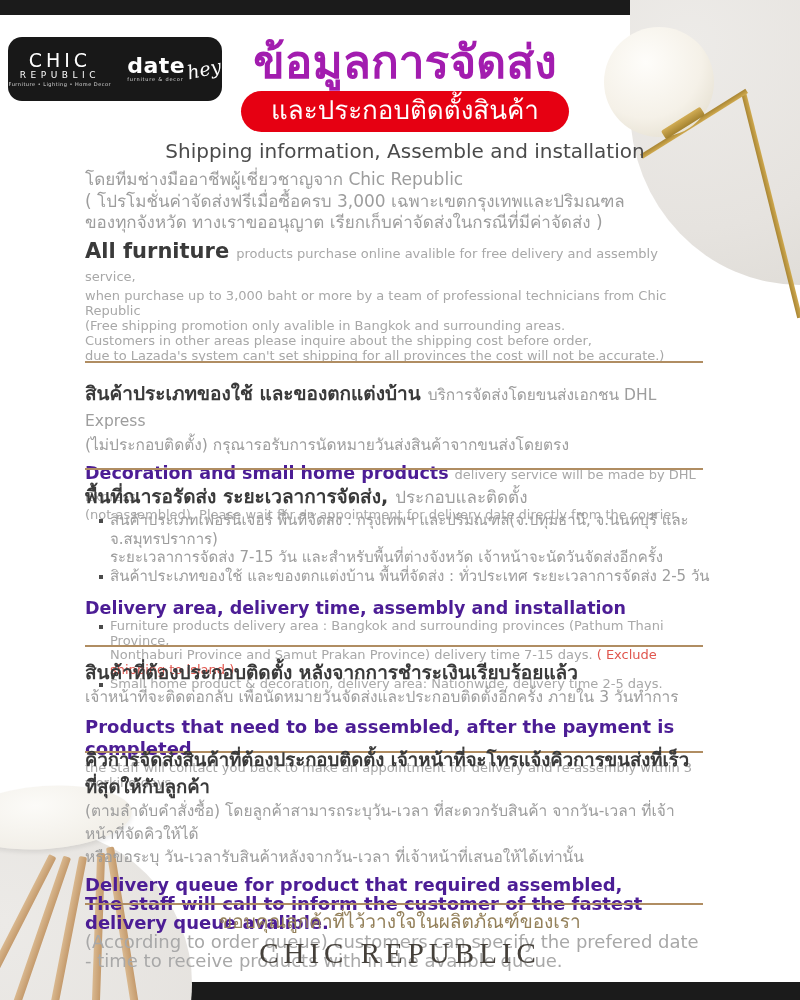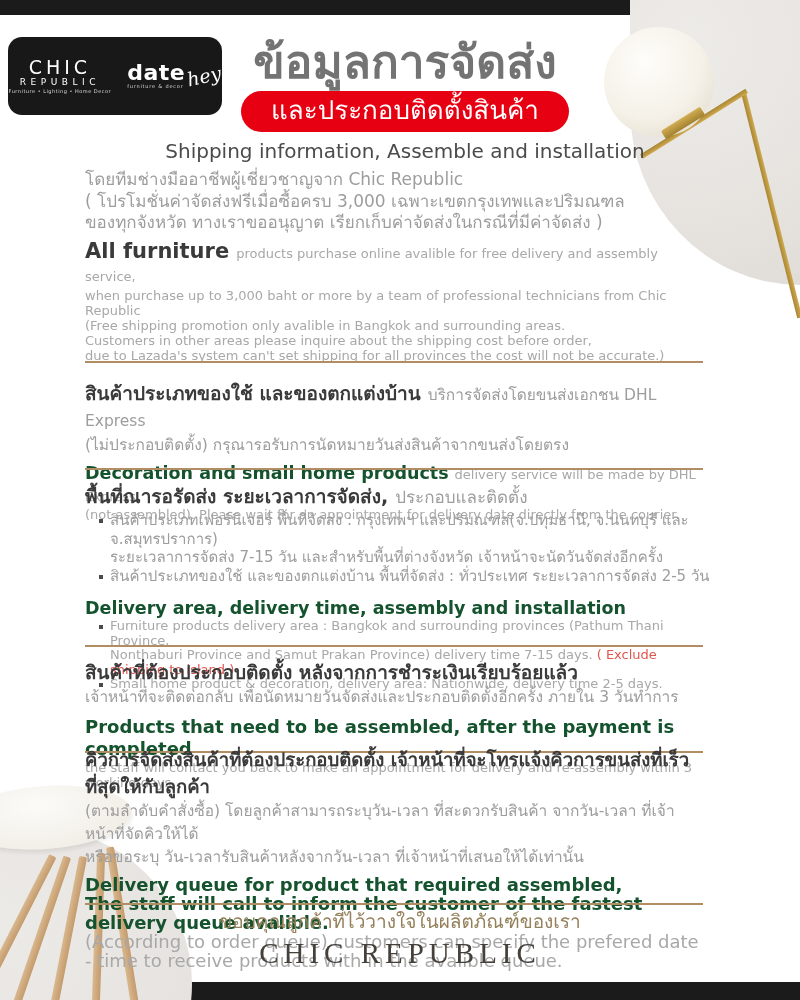--- a/index.html
+++ b/index.html
@@ -46,49 +46,49 @@
   .leg5 { left:120px;top:846px; transform:rotate(-9deg); }
   .stool-top {
     position:absolute; left:-42px; top:786px; width:174px; height:63px; border-radius:50%;
     background:radial-gradient(ellipse at 45% 30%, #fcfbf8, #f1eee7 75%, #ddd9cf);
     box-shadow:0 3px 4px rgba(0,0,0,.08); transform:rotate(-4deg); z-index:4;
   }
   .bottombar { position:absolute; left:0; bottom:0; width:800px; height:18px; background:#1b1b1b; z-index:1; }
 
   
   .logo-box {
-    position:absolute; left:8px; top:37px; width:214px; height:78px; background:#181818;
+    position:absolute; left:8px; top:37px; width:214px; height:64px; background:#181818;
     border-radius:14px; display:flex; align-items:center; justify-content:center; gap:16px; z-index:6;
   }
   .chic-logo { text-align:center; color:#fff; }
   .chic-name { font-size:19px; letter-spacing:4px; line-height:19px; }
   .chic-sub  { font-size:9px; letter-spacing:4.5px; line-height:11px; }
   .chic-tag  { font-size:5px; letter-spacing:.5px; color:#d8d8d8; line-height:7px; }
   .rina-logo { display:flex; align-items:center; color:#fff; }
   .rina-main { text-align:left; }
   .rina-name { font-size:22px; font-weight:bold; line-height:20px; letter-spacing:.5px; }
   .rina-sub  { font-size:5px; letter-spacing:.8px; color:#d8d8d8; }
   .rina-script { font-family:"DejaVu Serif","Liberation Serif",serif; font-style:italic; font-size:19px; transform:rotate(-12deg); margin-left:2px; }
 
   
   .header { position:absolute; left:155px; top:33px; width:500px; text-align:center; z-index:6; }
-  .title-thai { font-size:46px; font-weight:700; color:#737373; line-height:58px; }
+  .title-thai { font-size:46px; font-weight:700; color:#a21caf; line-height:58px; }
   .badge {
     display:inline-block; background:#e60012; color:#fff; font-size:26px;
     padding:3px 30px 6px; border-radius:24px; line-height:32px;
   }
   .subtitle { font-size:20px; color:#4b4b4b; margin-top:7px; }
 
   
   .content { position:absolute; left:85px; top:0; width:625px; z-index:6; }
   .abs { position:absolute; left:0; width:625px; }
   .t-bold   { font-size:19px; font-weight:700; color:#3a3a3a; margin-right:7px; }
   .t-reg    { font-size:17px; color:#9d9d9d; }
   .t-reg-sm { font-size:15.5px; color:#9d9d9d; }
-  .e-bold   { font-size:17.5px; font-weight:700; color:#14532d; margin-right:6px; }
+  .e-bold   { font-size:17.5px; font-weight:700; color:#4c1d95; margin-right:6px; }
   .e-bold-lg{ font-size:21px; font-weight:700; color:#3a3a3a; margin-right:7px; }
   .e-reg    { font-size:13px; color:#a8a8a8; }
   .ln-th    { line-height:21.5px; }
   .ln-en    { line-height:15px; }
   .divider  { position:absolute; left:0; width:618px; height:2px; background:#b08d62; }
   .bullet   { display:flex; align-items:flex-start; margin-left:14px; }
   .marker   { flex:0 0 auto; width:4px; height:4px; background:#4a4a4a; margin:8px 7px 0 0; }
   .b-th     { font-size:15px; color:#9d9d9d; line-height:18.5px; }
   .b-en     { font-size:13px; color:#a8a8a8; line-height:14.5px; }
   .red-note { color:#e0564e; }

